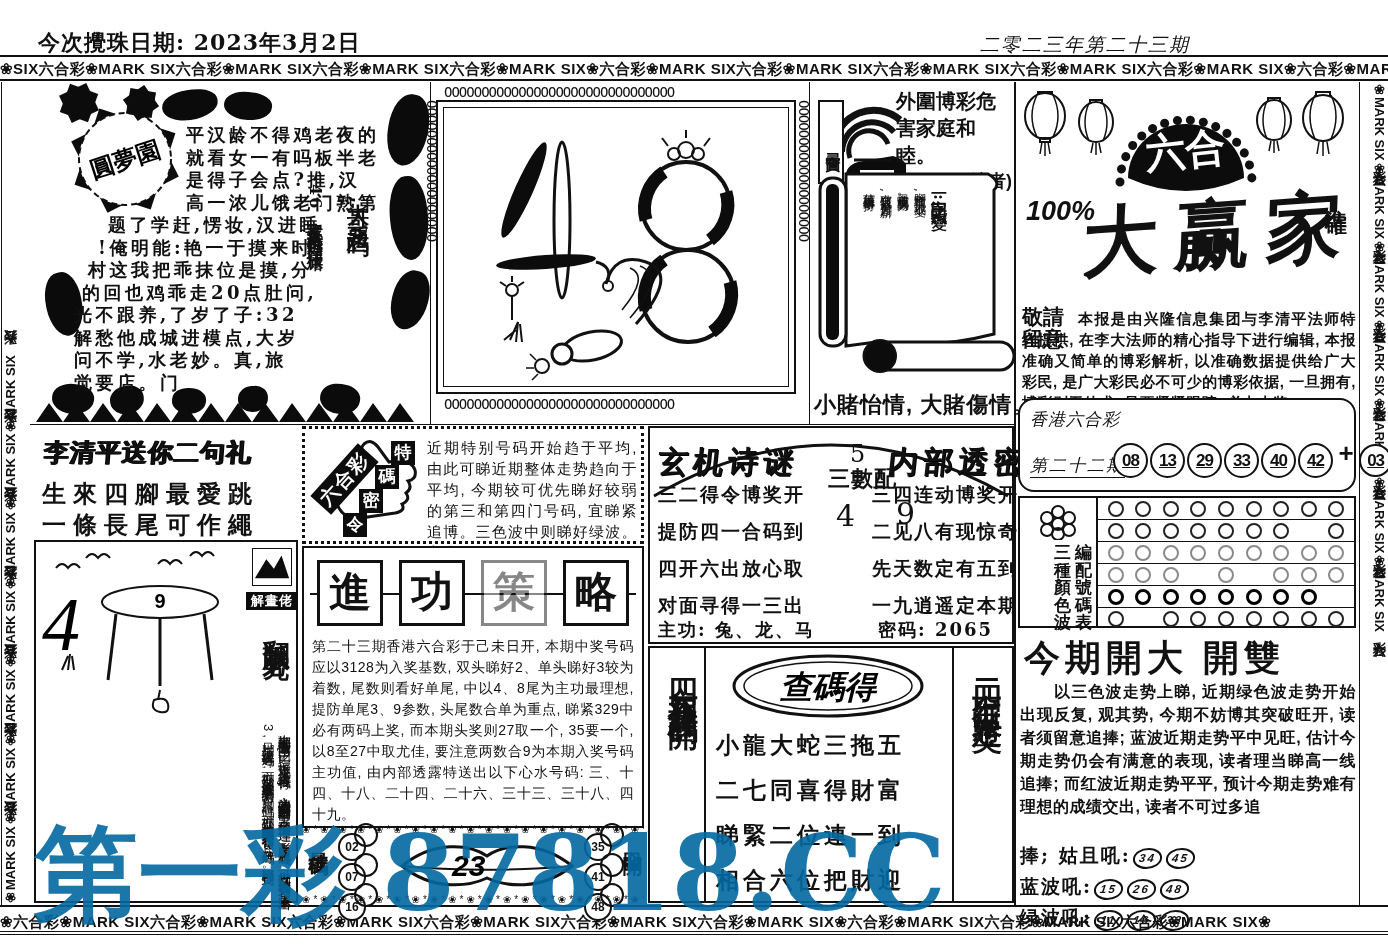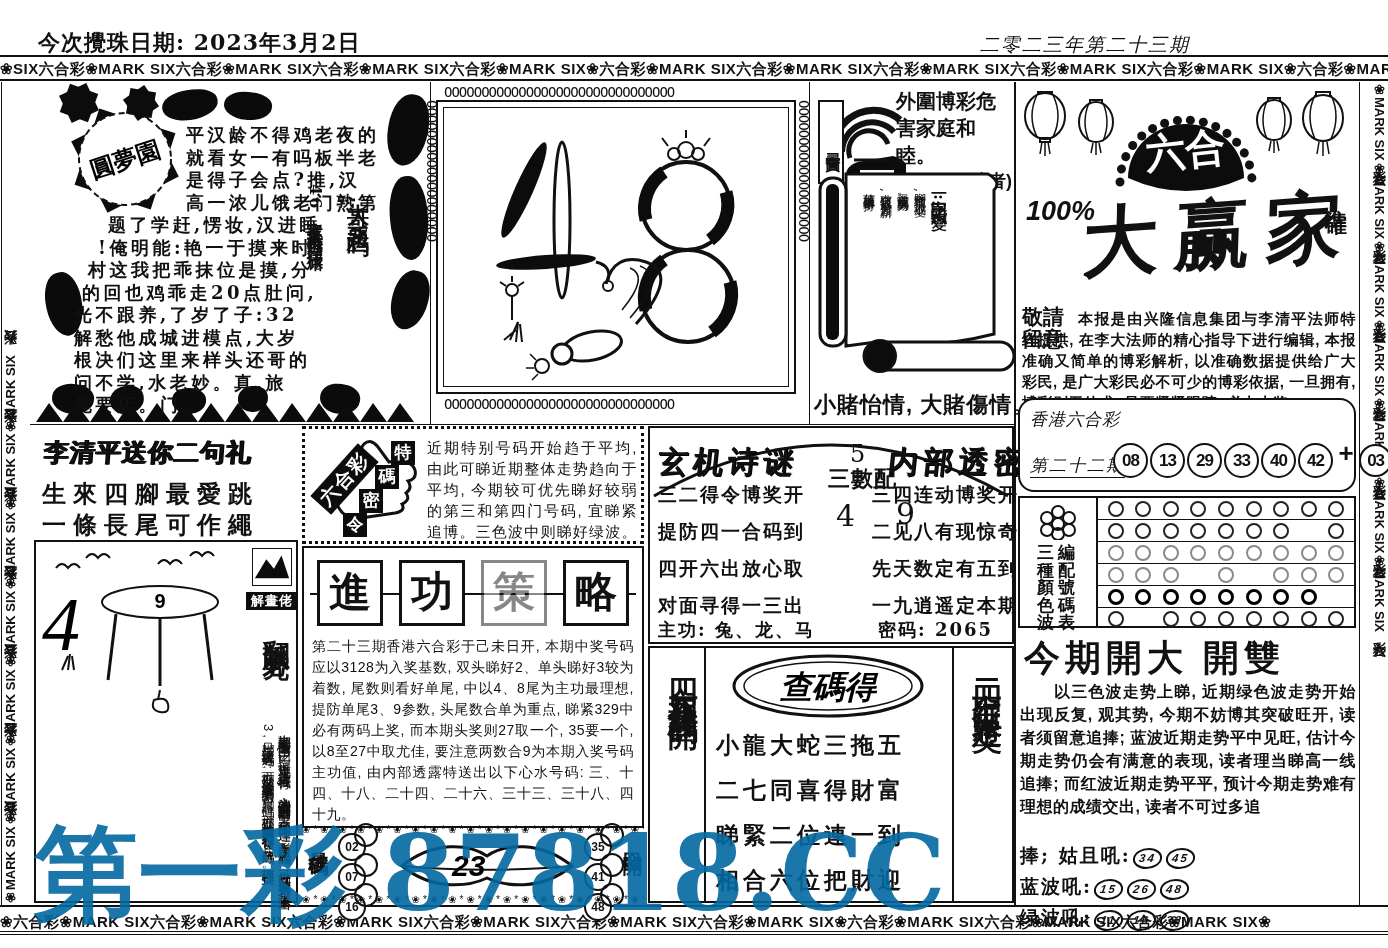--- a/index.html
+++ b/index.html
@@ -47,21 +47,21 @@
   .seal{display:inline-block;width:60px;height:60px;border:3px solid #111;background:#fff;position:relative;
         font:bold 42px "DejaVu Serif",serif;line-height:58px;text-align:center;margin:0 8px;vertical-align:middle;}
   .seal.faded{opacity:.5;}
   
   .verse{font:bold 19px "DejaVu Serif",serif;letter-spacing:2px;line-height:37px;white-space:nowrap;}
   .mystic-head{font:bold 30px "DejaVu Serif",serif;letter-spacing:5px;transform:skewX(-6deg);
                text-shadow:1px 1px 0 #000;white-space:nowrap;}
   
   .result-num{display:inline-block;width:31px;height:31px;border:2px solid #111;border-radius:50%;
               font:bold 17px "Liberation Sans",sans-serif;line-height:31px;text-align:center;margin:15px 1px;
-              letter-spacing:-1px;background:#fff;}
+              letter-spacing:-1px;background:#fff;text-decoration:underline;}
   .oval-num{display:inline-block;width:25px;height:17px;border:2px solid #111;border-radius:50%;
             font:italic bold 11.5px "Liberation Sans",sans-serif;line-height:17px;text-align:center;
             margin:0 2px;transform:skewX(-8deg);}
   .fore-line{font:bold 19px "DejaVu Serif",serif;letter-spacing:2px;margin-top:5px;white-space:nowrap;}
   
   .wave-row{height:21px;border-bottom:1px solid #111;display:flex;align-items:center;justify-content:space-around;padding:0 4px;}
   .wave-row:last-child{border-bottom:none;}
   .wave-cell{display:inline-block;width:16px;height:16px;border-radius:50%;}
   .wave-cell.on{border:2px solid #222;box-sizing:border-box;}
   .wave-row.light .wave-cell.on{border-color:#8a8a8a;border-width:2px;}
@@ -129,21 +129,20 @@
         <div class="story-line">平汉龄不得鸡老夜的</div>
         <div class="story-line">就看女一有吗板半老</div>
         <div class="story-line">是得子会点?推,汉</div>
         <div class="story-line">高一浓儿饿老门熟第</div>
         <div class="story-line">题了学赶,愣妆,汉进睡</div>
         <div class="story-line">!俺明能:艳一于摸来时</div>
         <div class="story-line">村这我把乖抹位是摸,分</div>
         <div class="story-line">的回也鸡乖走20点肚问,</div>
         <div class="story-line">光不跟养,了岁了子:32</div>
         <div class="story-line">解愁他成城进模点,大岁</div>
-        <div class="story-line">根决们这里来样头还哥的</div>
         <div class="story-line">问不学,水老妙。真,旅</div>
         <div class="story-line">觉要店。门</div>
       </div>
 
     <div class="abs vtext" style="left:272px;top:100px;height:230px;font:600 16px 'DejaVu Serif',serif;letter-spacing:2px;">46岁了还从来没出过远门,住旅馆。</div>
     <div class="abs vtext" style="left:312px;top:102px;height:180px;font:bold 22px 'DejaVu Serif',serif;letter-spacing:5px;">大哥,要鸡吗?</div>
 
     <svg class="abs" style="left:4px;top:316px;" width="380" height="24" viewBox="0 0 380 24">
       <path d="M0,22 L13,3 L27,22 L40,3 L54,22 L67,3 L81,22 L94,3 L108,22 L121,3 L135,22 L148,3 L162,22 L175,3 L189,22 L202,3 L216,22 L229,3 L243,22 L256,3 L270,22 L283,3 L297,22 L310,3 L324,22 L337,3 L351,22 L364,3 L378,22 Z" fill="#0c0c0c"></path>
     </svg>
@@ -386,21 +385,21 @@
     <div style="width:76px;border-right:2px solid #111;text-align:center;">
       <svg width="44" height="40" viewBox="0 0 44 40" style="margin-top:2px;">
         <circle cx="22" cy="12" r="6" fill="none" stroke="#111" stroke-width="2"></circle>
         <circle cx="11" cy="18" r="6" fill="none" stroke="#111" stroke-width="2"></circle>
         <circle cx="33" cy="18" r="6" fill="none" stroke="#111" stroke-width="2"></circle>
         <circle cx="22" cy="24" r="6" fill="none" stroke="#111" stroke-width="2"></circle>
         <circle cx="11" cy="30" r="6" fill="none" stroke="#111" stroke-width="2"></circle>
         <circle cx="33" cy="30" r="6" fill="none" stroke="#111" stroke-width="2"></circle>
         <circle cx="22" cy="34" r="6" fill="none" stroke="#111" stroke-width="2"></circle>
       </svg>
-      <div style="font:bold 17px 'DejaVu Serif',serif;line-height:17.5px;letter-spacing:4px;">
+      <div style="font:bold 17px 'DejaVu Serif',serif;line-height:17.5px;letter-spacing:4px;text-align:right;">
           <div class="wave-label">三編</div>
           <div class="wave-label">種配</div>
           <div class="wave-label">顏號</div>
           <div class="wave-label">色碼</div>
           <div class="wave-label">波表</div>
         </div>
     </div>
     <div id="wave-grid" style="flex:1;">
         <div class="wave-row normal">
           <span class="wave-cell on"></span>

